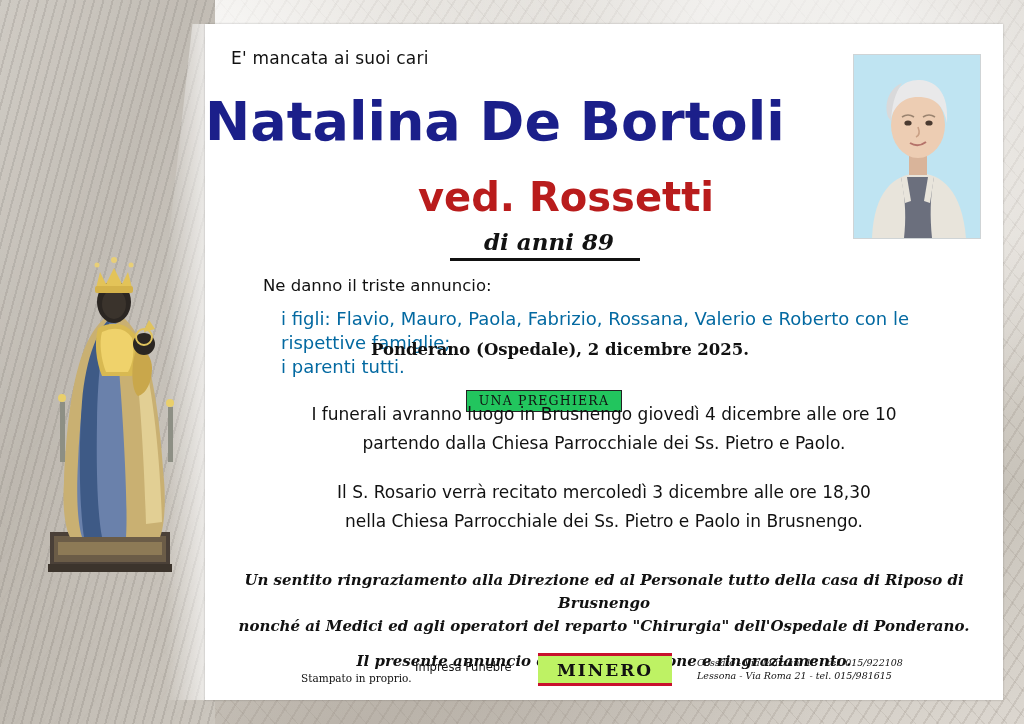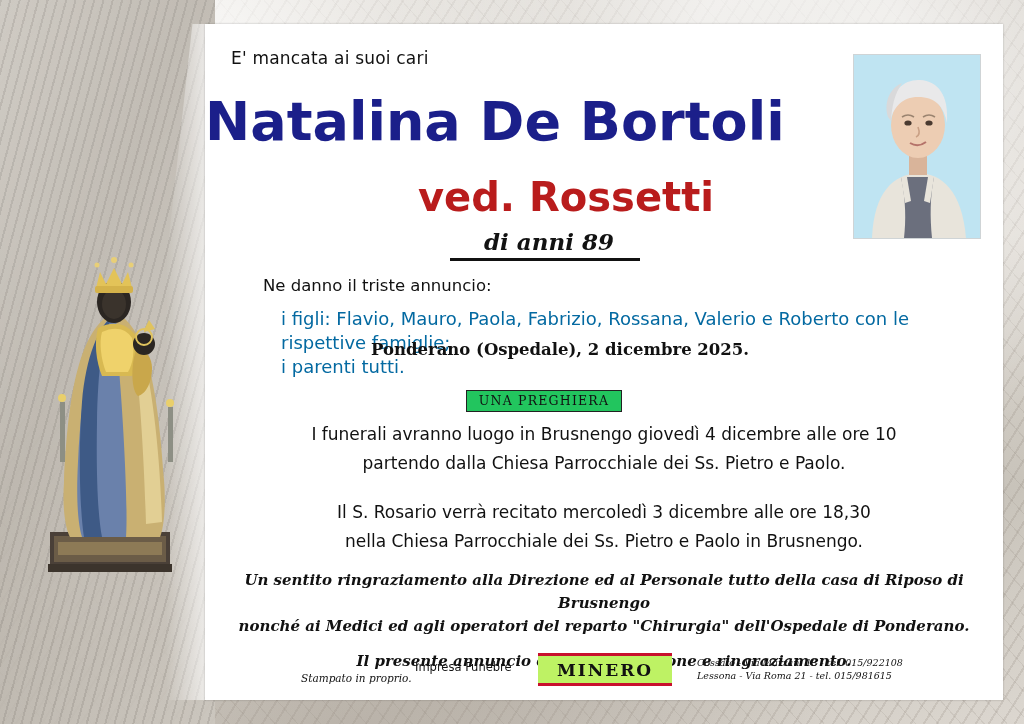--- a/index.html
+++ b/index.html
@@ -193,21 +193,21 @@
     color: #111;
     font-size: 12.5px;
     letter-spacing: 1.2px;
     padding: 2px 12px 3px;
     font-family: "DejaVu Serif", serif;
   }
 
   .funeral {
     position: absolute;
     left: 0; right: 0;
-    top: 396px;
+    top: 376px;
     text-align: center;
     font-size: 17px;
     color: #111;
     line-height: 29px;
     font-family: "DejaVu Sans", sans-serif;
   }
   .funeral .gap { display:block; height: 10px; }
 
   .thanks {
     position: absolute;
@@ -227,21 +227,20 @@
     position: absolute;
     left: 0; right: 0;
     bottom: 14px;
     height: 34px;
   }
   .footer .printed {
     position: absolute;
     left: 96px;
     bottom: 2px;
     font-size: 10.5px;
-    font-style: italic;
     font-family: "DejaVu Serif", serif;
     color: #111;
   }
   .footer .impresa {
     position: absolute;
     left: 210px;
     bottom: 12px;
     font-size: 11.5px;
     font-family: "DejaVu Sans", sans-serif;
     color: #111;

